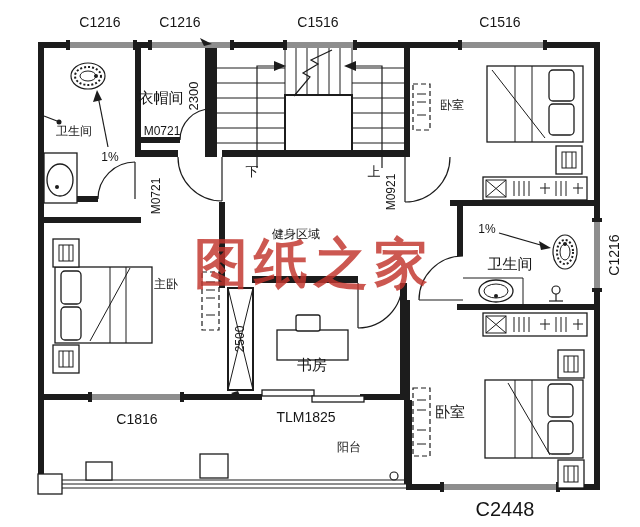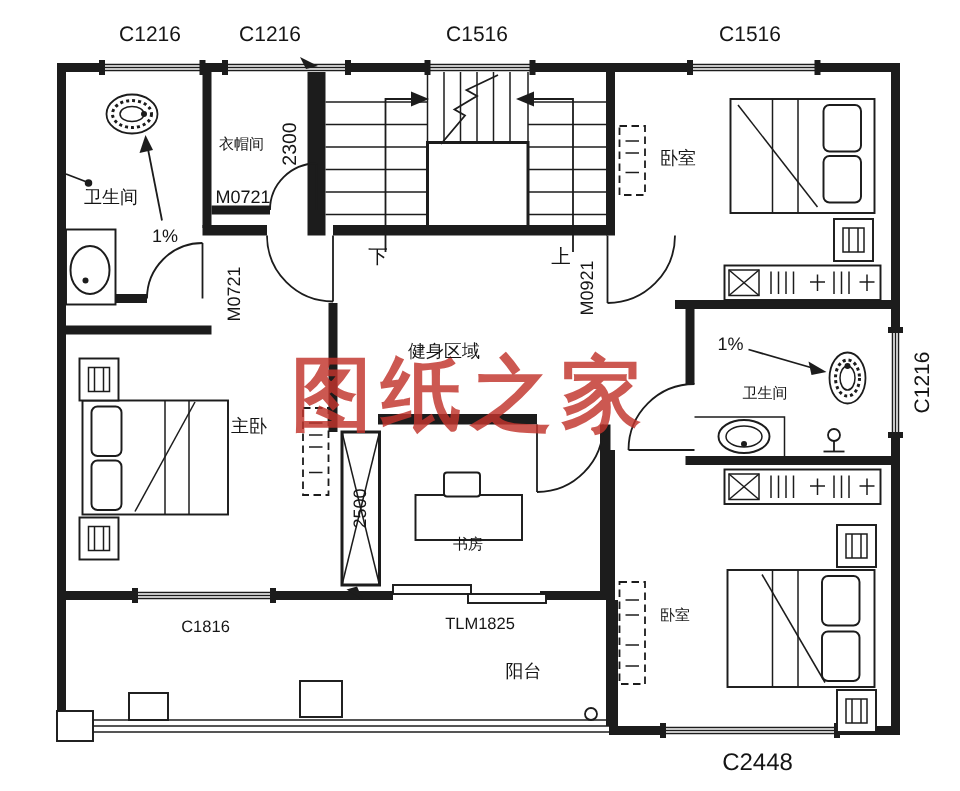--- a/index.html
+++ b/index.html
@@ -2,22 +2,22 @@
 <html><head>
 <meta charset="utf-8">
 <style>
   html,body{margin:0;padding:0;background:#fff;}
   .plan{position:relative;width:640px;height:527px;background:#ffffff;overflow:hidden;
         font-family:"Liberation Sans","DejaVu Sans",sans-serif;color:#151515;}
   .plan svg{position:absolute;left:0;top:0;}
   .lbl{position:absolute;transform:translate(-50%,-50%);white-space:nowrap;
        font-size:12px;line-height:1;color:#151515;letter-spacing:0;}
   .rot{transform:translate(-50%,-50%) rotate(-90deg);}
-  .f11{font-size:10px}.f12{font-size:12px}.f13{font-size:13px}
-  .f14{font-size:14px}.f15{font-size:11px}.f16{font-size:16px}
+  .f11{font-size:15px}.f12{font-size:12px}.f13{font-size:13px}
+  .f14{font-size:14px}.f15{font-size:14px}.f16{font-size:20px}
   .watermark{position:absolute;transform:translate(-50%,-50%);white-space:nowrap;
        font-family:"Liberation Serif","DejaVu Serif",serif;font-weight:bold;
        font-size:54px;letter-spacing:6px;opacity:.82;}
   .wall{fill:#1c1c1c;}
   .ln{stroke:#1c1c1c;stroke-width:1.2;fill:none;}
   .ln2{stroke:#1c1c1c;stroke-width:2;fill:none;}
   .thin{stroke:#1c1c1c;stroke-width:1;fill:none;}
   .furn{stroke:#1c1c1c;stroke-width:1.3;fill:#ffffff;}
   .dash{stroke:#1c1c1c;stroke-width:1.2;fill:none;stroke-dasharray:5 3;}
   .blk{fill:#1c1c1c;}
@@ -385,17 +385,17 @@
 <div class="lbl f12" style="left:166px;top:284px">主卧</div>
 <div class="lbl f12 rot" style="left:240px;top:339px">2500</div>
 <div class="lbl f11" style="left:312px;top:364px">书房</div>
 
 <div class="lbl f12" style="left:487px;top:229px">1%</div>
 <div class="lbl f11" style="left:510px;top:263px">卫生间</div>
 <div class="lbl f14 rot" style="left:614px;top:255px">C1216</div>
 <div class="lbl f11" style="left:450px;top:411px">卧室</div>
 
 <div class="lbl f15" style="left:137px;top:419px">C1816</div>
-<div class="lbl f15" style="left:320px;top:417px">TLM1825</div>
+<div class="lbl f15" style="left:306px;top:417px">TLM1825</div>
 <div class="lbl f12" style="left:349px;top:447px">阳台</div>
 <div class="lbl f16" style="left:505px;top:509px">C2448</div>
 
 </div>
 
 </body></html>

